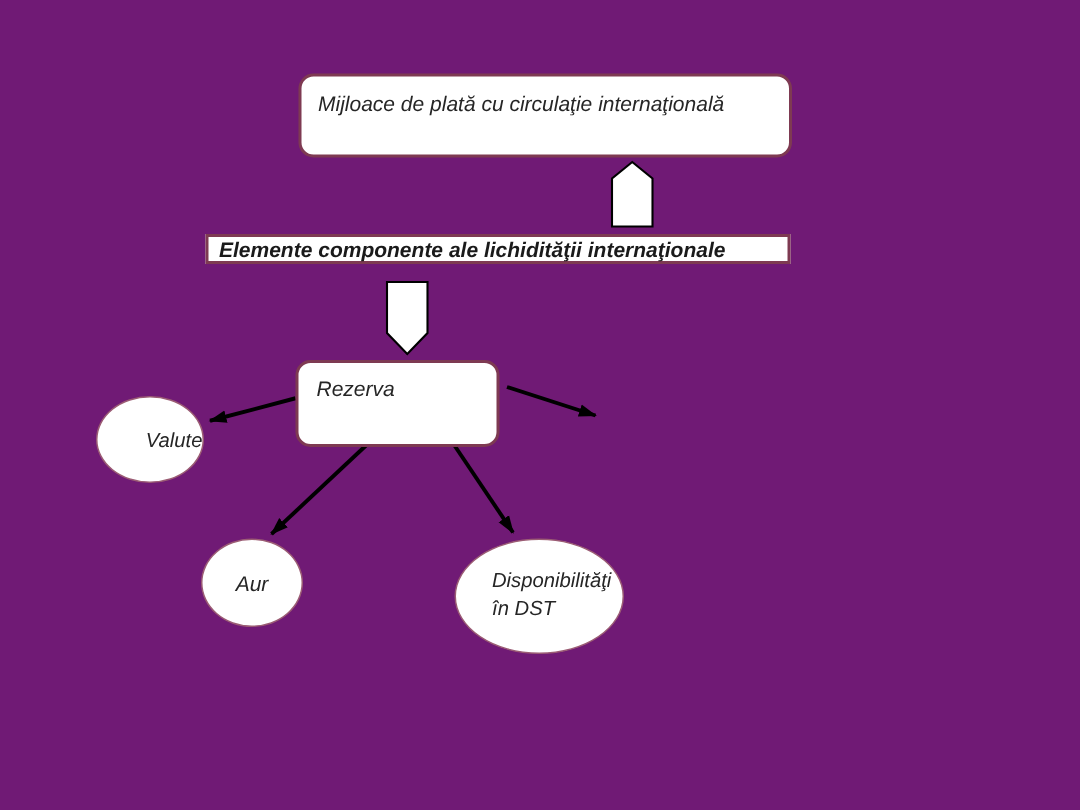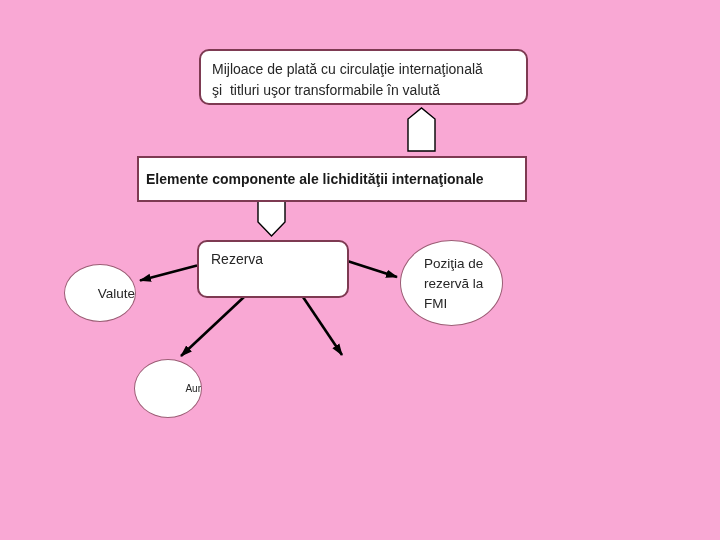--- a/index.html
+++ b/index.html
@@ -4,24 +4,25 @@
 <style>
   html, body {
     margin: 0;
     padding: 0;
     background: #ffffff;
   }
   .stage {
     position: relative;
     width: 720px;
     height: 540px;
-    background: #f9a8d4;
+    background: #701a75;
     font-family: "Liberation Sans", sans-serif;
     color: #262626;
     overflow: hidden;
+    font-style: italic;
   }
   .connectors {
     position: absolute;
     left: 0;
     top: 0;
     width: 720px;
     height: 540px;
     pointer-events: none;
   }
   .shape {
@@ -45,32 +46,32 @@
   }
   .top-box {
     left: 199px; top: 49px;
     width: 329px; height: 56px;
     padding: 8px 10px 0 11px;
     font-size: 14px;
     line-height: 21px;
   }
   .heading-box {
     left: 137px; top: 156px;
-    width: 390px; height: 46px;
+    width: 390px; height: 20px;
     display: flex;
     align-items: center;
     padding-left: 7px;
     font-size: 14px;
     font-weight: bold;
     white-space: nowrap;
     color: #1a1a1a;
   }
   .center-box {
     left: 197px; top: 240px;
-    width: 152px; height: 58px;
+    width: 136px; height: 58px;
     padding: 7px 16px 0 12px;
     font-size: 14px;
     line-height: 21px;
   }
   .ellipse-valute {
     left: 64px; top: 264px;
     width: 72px; height: 58px;
     display: flex;
     align-items: center;
     justify-content: flex-end;
@@ -81,22 +82,22 @@
     width: 103px; height: 86px;
     padding: 13px 0 0 23px;
     font-size: 13.5px;
     line-height: 20px;
   }
   .ellipse-aur {
     left: 134px; top: 359px;
     width: 68px; height: 59px;
     display: flex;
     align-items: center;
-    justify-content: flex-end;
-    font-size: 10px;
+    justify-content: center;
+    font-size: 14px;
   }
   .ellipse-dst {
     left: 303px; top: 359px;
     width: 113px; height: 77px;
     padding: 17px 0 0 24px;
     font-size: 13.5px;
     line-height: 19px;
   }
 </style>
 </head>
@@ -116,39 +117,37 @@
     <polygon points="258,188 285,188 285,222 271.5,236 258,222" fill="#ffffff" stroke="#000000" stroke-width="1.4"></polygon>
 
     <line x1="197" y1="265.5" x2="140" y2="280.5" stroke="#000000" stroke-width="2.6" marker-end="url(#ah)"></line>
     <line x1="338" y1="258" x2="397" y2="277" stroke="#000000" stroke-width="2.6" marker-end="url(#ah)"></line>
     <line x1="244" y1="297" x2="181" y2="356" stroke="#000000" stroke-width="2.6" marker-end="url(#ah)"></line>
     <line x1="303" y1="297" x2="342" y2="355" stroke="#000000" stroke-width="2.6" marker-end="url(#ah)"></line>
   </svg>
 
   <div class="shape rounded-box top-box">
     <div class="txt">Mijloace de plată cu circulaţie internaţională</div>
-    <div class="txt">şi  titluri uşor transformabile în valută</div>
   </div>
 
   <div class="shape rect-box heading-box">
     <span class="txt">Elemente componente ale lichidităţii internaţionale</span>
   </div>
 
   <div class="shape rounded-box center-box">
     <div class="txt">Rezerva</div>
   </div>
 
   <div class="shape ellipse ellipse-valute">
     <span class="txt">Valute</span>
   </div>
 
-  <div class="shape ellipse ellipse-fmi">
-    <div class="txt">Poziţia de</div>
-    <div class="txt">rezervă la</div>
-    <div class="txt">FMI</div>
-  </div>
 
   <div class="shape ellipse ellipse-aur">
     <span class="txt">Aur</span>
   </div>
 
+  <div class="shape ellipse ellipse-dst">
+    <div class="txt">Disponibilităţi</div>
+    <div class="txt">în DST</div>
+  </div>
 
 </div>
 
 </body></html>

